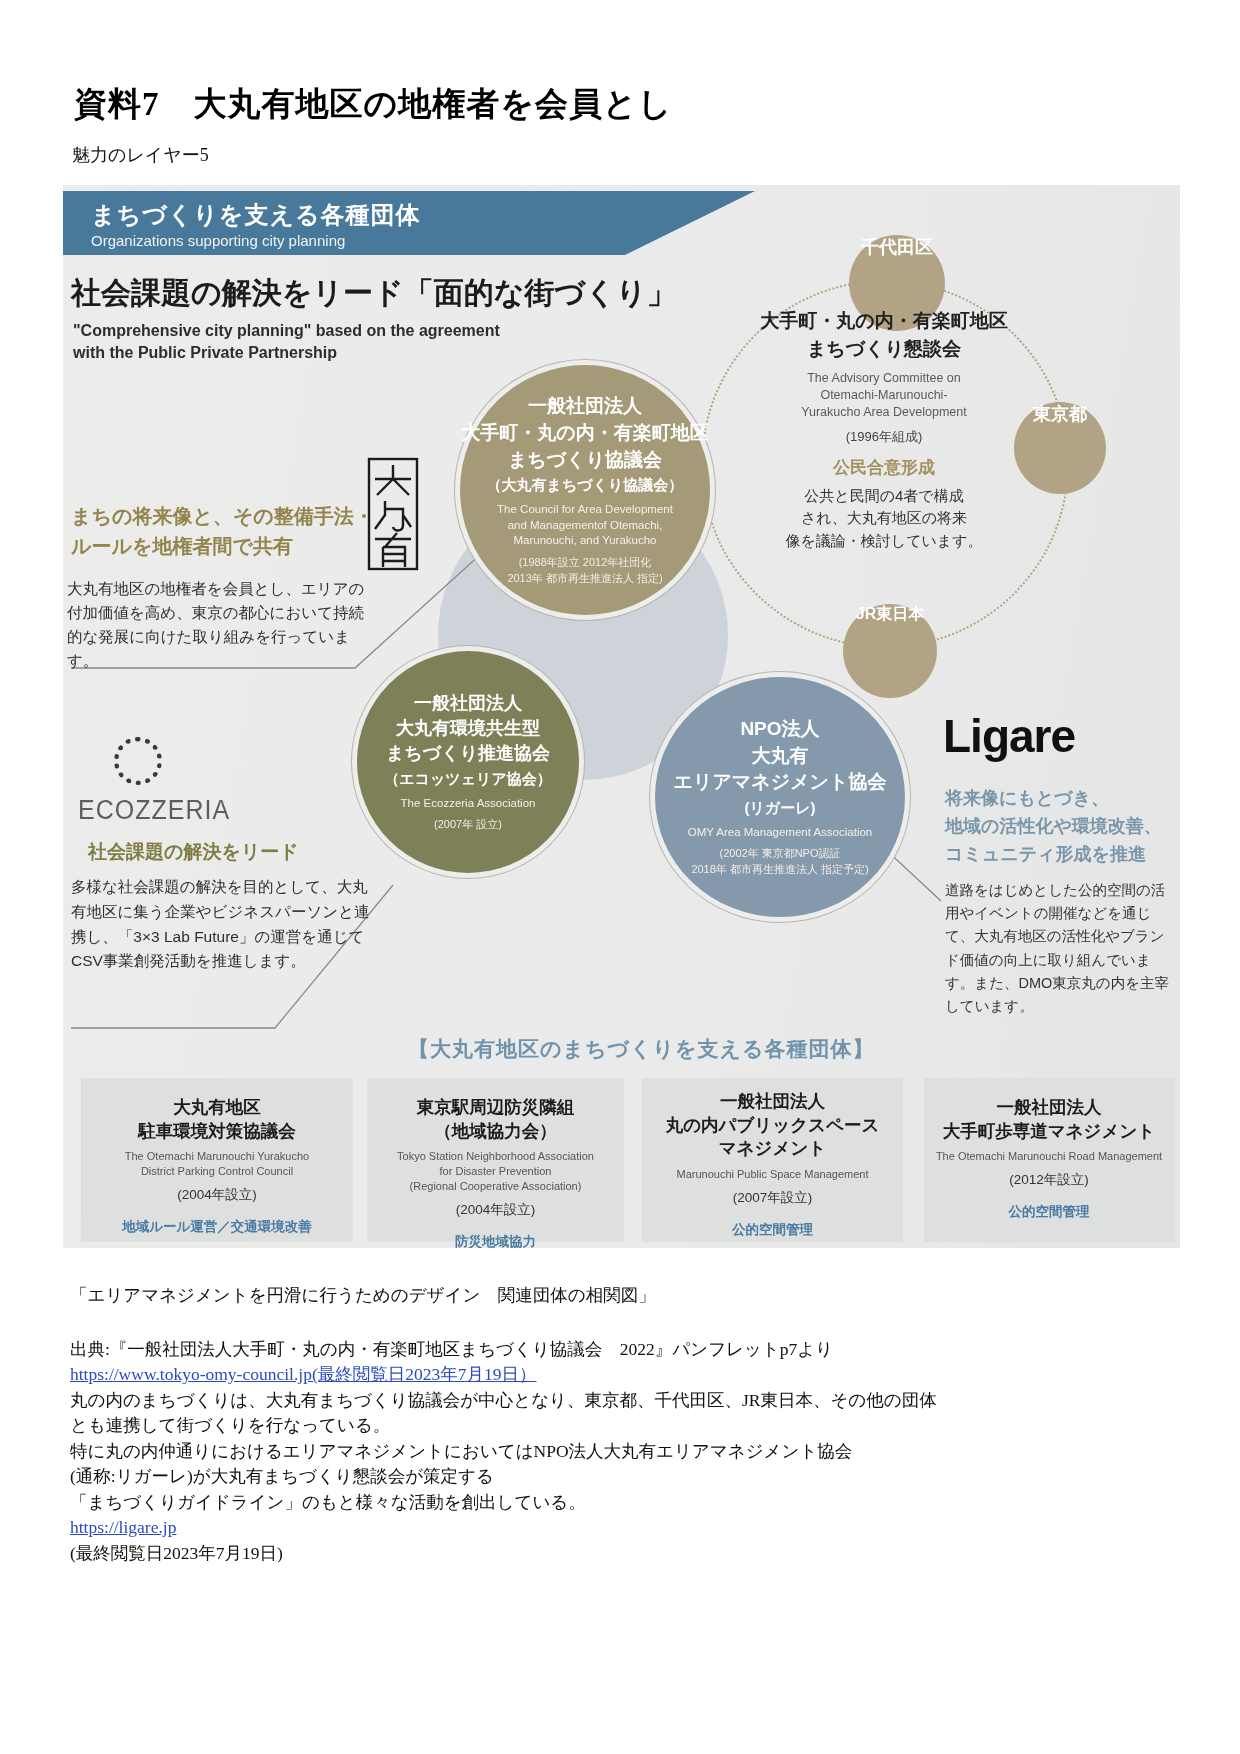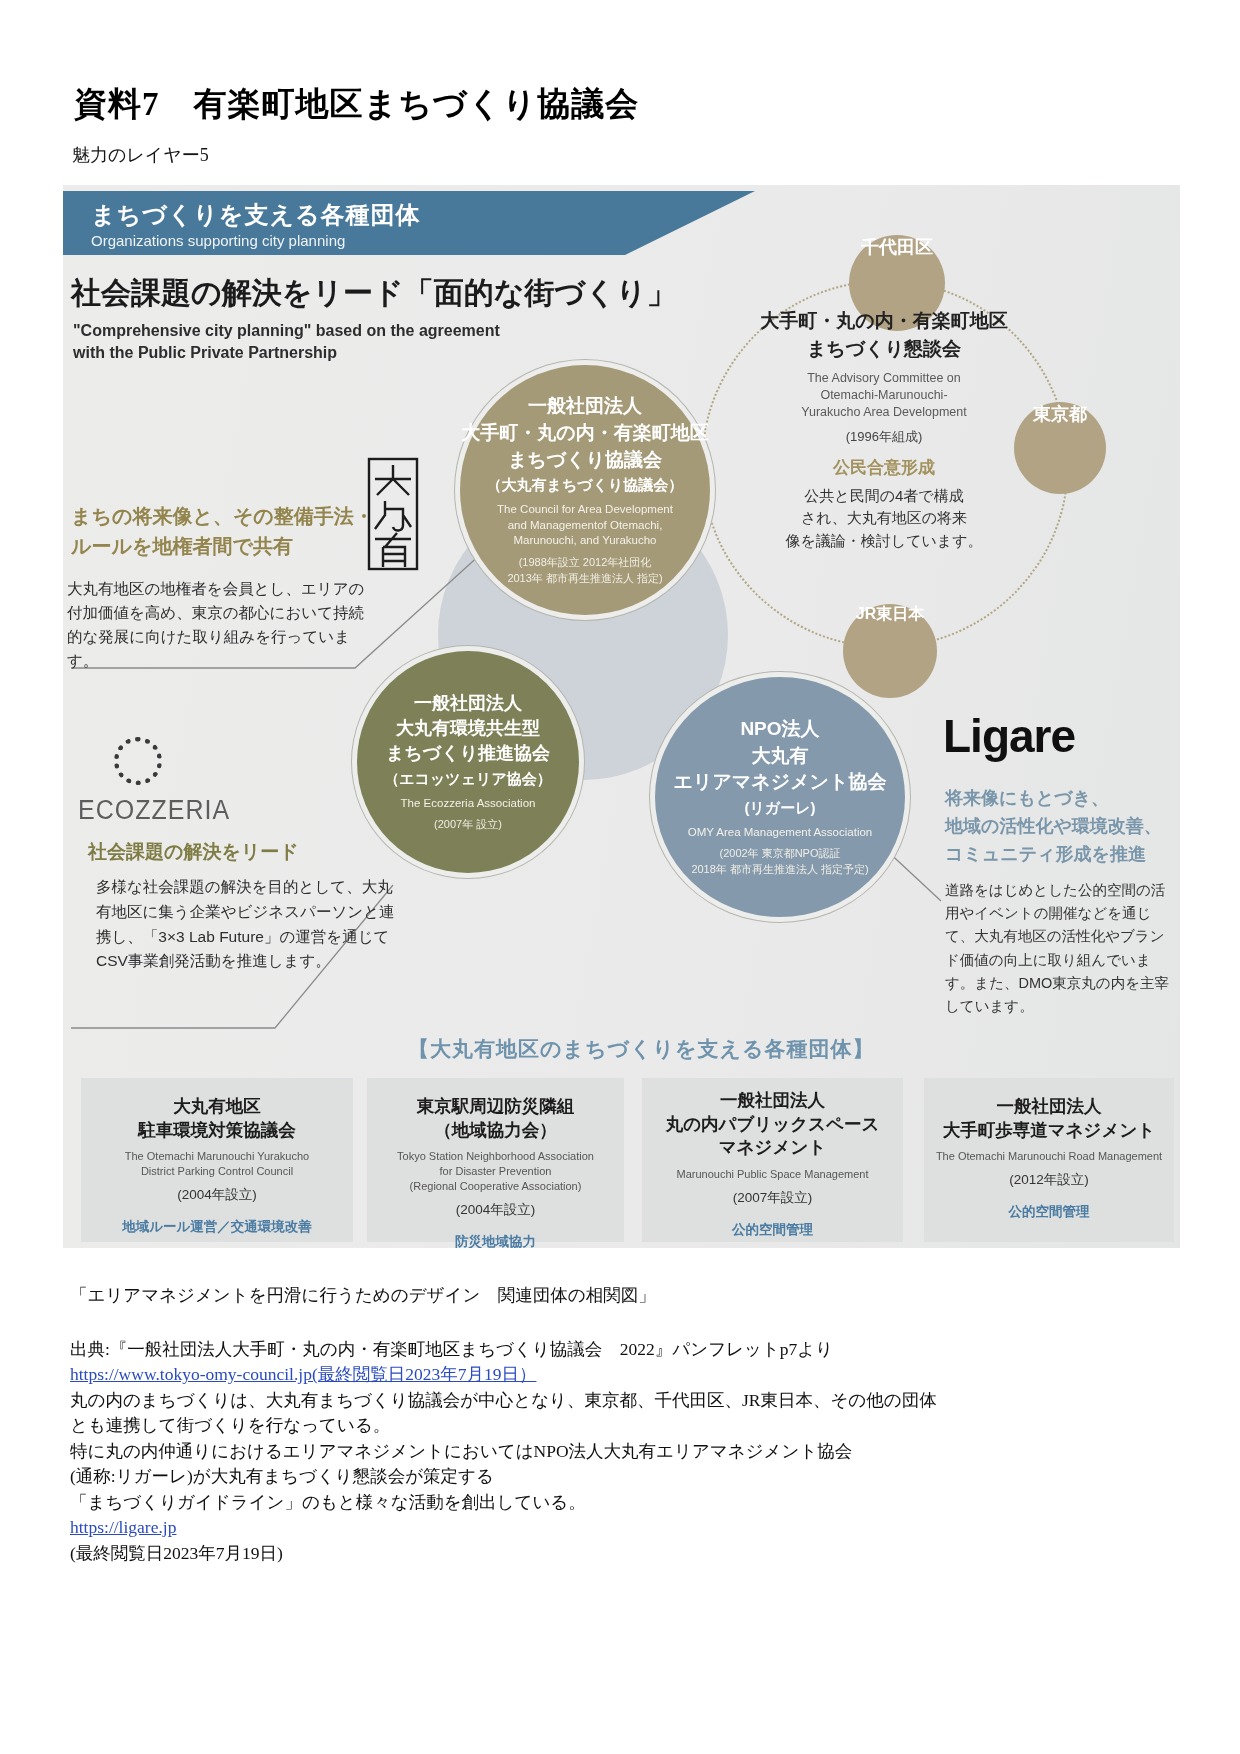--- a/index.html
+++ b/index.html
@@ -67,54 +67,54 @@
   .ls1-heading{position:absolute;left:8px;top:316px;font-size:20px;font-weight:bold;color:#93854d;
                line-height:1.5;z-index:2;}
   .ls1-desc{position:absolute;left:4px;top:392px;width:298px;font-size:15.5px;color:#2e2e2e;
             line-height:1.55;z-index:2;}
   .eco-logo{position:absolute;left:15px;top:552px;z-index:2;}
   .eco-ring{width:38px;height:38px;border:5px dotted #3a3a3a;border-radius:50%;margin-left:36px;}
   .eco-text{margin-top:10px;font-size:25px;color:#5d5d5d;letter-spacing:1px;font-weight:400;
             transform:scaleY(1.08);}
   .ls2-heading{position:absolute;left:25px;top:654px;font-size:19px;font-weight:bold;color:#807c45;z-index:2;}
   .ls2-desc{position:absolute;left:8px;top:690px;width:300px;font-size:15.5px;color:#2e2e2e;
-            line-height:1.6;z-index:2;margin-left:25px;}
+            line-height:1.6;z-index:2;}
 
   
   .ligare-title{position:absolute;left:880px;top:524px;font-size:46px;font-weight:800;color:#101010;
                 letter-spacing:-1px;z-index:2;}
   .ligare-heading{position:absolute;left:882px;top:600px;font-size:18px;font-weight:bold;color:#7a96ab;
                   line-height:1.55;z-index:2;}
   .ligare-desc{position:absolute;left:882px;top:694px;width:234px;font-size:14.5px;color:#333;
                line-height:1.6;z-index:2;}
 
   
   .band-heading{position:absolute;left:345px;top:850px;font-size:21px;font-weight:bold;color:#6f93ad;
                 letter-spacing:1px;z-index:2;}
   .org-box{position:absolute;top:893px;height:164px;background:#dee0df;display:flex;flex-direction:column;
            align-items:center;text-align:center;padding-top:18px;box-sizing:border-box;z-index:2;}
   .box1{left:18px;width:272px;}
   .box2{left:304px;width:257px;}
   .box3{left:579px;width:261px;padding-top:12px;}
   .box4{left:861px;width:250px;}
-  .ob-name{font-size:17.5px;font-weight:bold;color:#1c1c1c;line-height:1.35;font-family:Liberation Mono, monospace;}
+  .ob-name{font-size:17.5px;font-weight:bold;color:#1c1c1c;line-height:1.35;}
   .ob-en{margin-top:6px;font-size:11px;color:#555;line-height:1.35;}
   .ob-founded{margin-top:7px;font-size:13.5px;color:#333;}
   .ob-role{margin-top:14px;font-size:13.5px;font-weight:bold;color:#4a7ba3;}
 
   
   .footer{position:absolute;left:70px;top:1283px;width:1100px;font-family:"Liberation Serif","DejaVu Serif",serif;
           font-size:17.5px;color:#101010;line-height:25.5px;}
   .footer .caption{margin-bottom:28px;}
   .link{color:#2a4bbf;text-decoration:underline;cursor:pointer;}
 </style>
 </head>
 <body>
 
-<div class="doc-title">資料7　有楽町地区まちづくり協議会</div>
+<div class="doc-title">資料7　大丸有地区の地権者を会員とし</div>
 <div class="doc-subtitle">魅力のレイヤー5</div>
 
 <div class="diagram">
 
   <div class="banner">
     <div class="banner-title">まちづくりを支える各種団体</div>
     <div class="banner-sub">Organizations supporting city planning</div>
   </div>
 
   <div class="main-heading">社会課題の解決をリード「面的な街づくり」</div>

